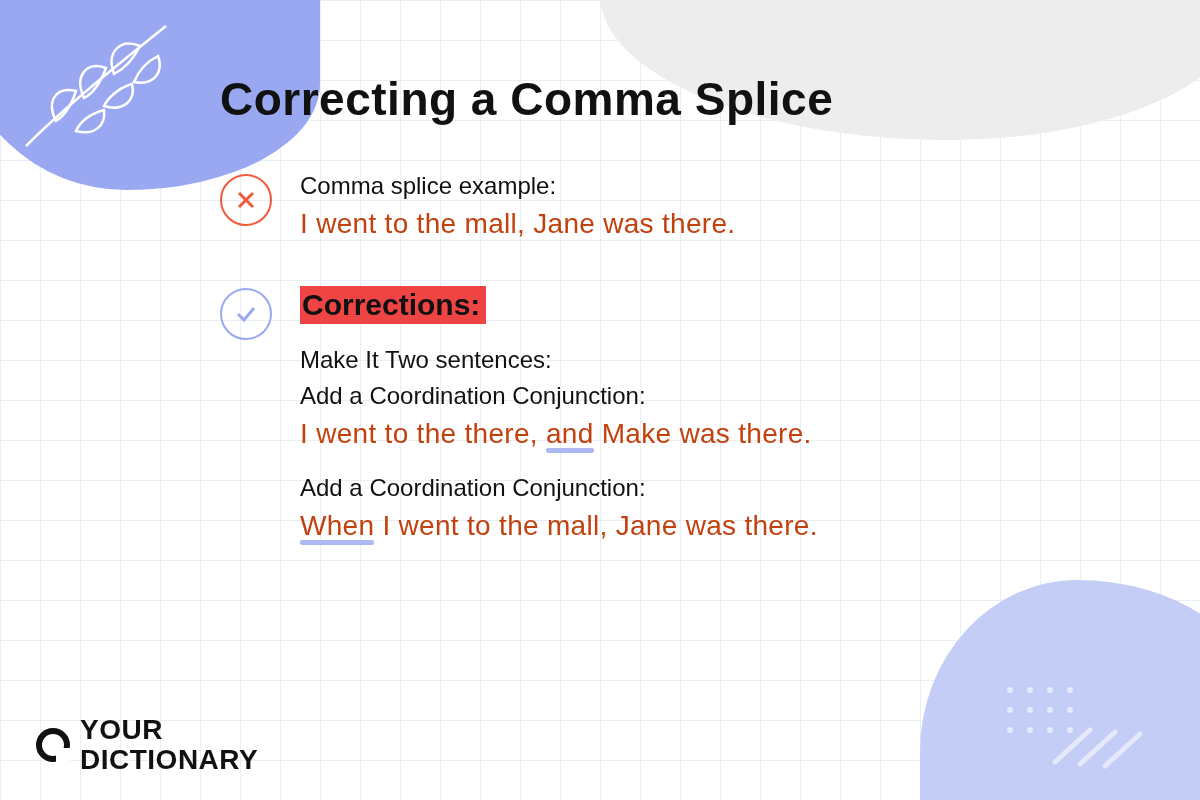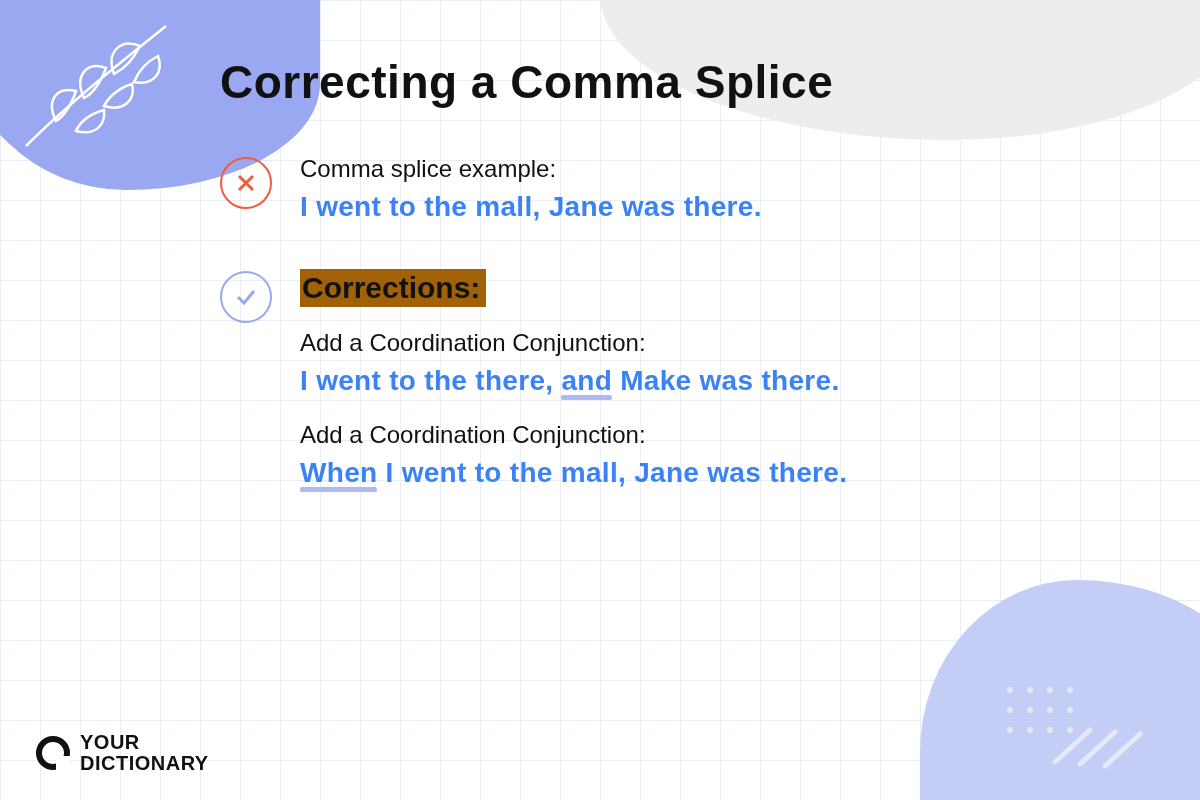--- a/index.html
+++ b/index.html
@@ -49,21 +49,21 @@
     top: 6px; left: 6px;
     z-index: 2;
     stroke: #ffffff; fill: none; stroke-width: 2.5;
   }
   .dots, .lines-deco {
     position: absolute;
     z-index: 2;
   }
   .content {
     position: absolute;
-    top: 55px; left: 220px;
+    top: 72px; left: 220px;
     z-index: 3;
     width: 900px;
   }
   h1 {
     font-size: 46px;
     font-weight: 600;
     letter-spacing: 0.5px;
     color: #111;
     margin-bottom: 46px;
   }
@@ -87,30 +87,30 @@
   .icon-circle svg { width: 24px; height: 24px; stroke-width: 3; }
   .block { flex: 1; }
   .label {
     font-size: 24px;
     font-weight: 500;
     color: #111;
     margin-bottom: 8px;
   }
   .example {
     font-size: 28px;
-    font-weight: 700;
-    color: #3b82f6;
+    font-weight: 400;
+    color: #c2410c;
     letter-spacing: 0.3px;
     margin-bottom: 24px;
   }
   .corrections-head {
     font-size: 30px;
     font-weight: 600;
     color: #111;
-    background: #a16207;
+    background: #ef4444;
     display: inline-block;
     padding: 2px 6px 2px 2px;
     margin-bottom: 22px;
   }
   .underline-word {
     position: relative;
   }
   .underline-word::after {
     content: "";
     position: absolute;
@@ -134,21 +134,21 @@
     position: relative;
   }
   .logo-circle::after {
     content: "";
     position: absolute;
     right: -6px; bottom: -6px;
     width: 14px; height: 14px;
     background: #fff;
   }
   .logo-text {
-    font-size: 20px;
+    font-size: 28px;
     font-weight: 600;
     line-height: 1.05;
     letter-spacing: 0.5px;
     color: #111;
   }
 </style>
 </head>
 <body>
 
 <div class="grid-bg"></div>
@@ -208,20 +208,21 @@
 
   <div class="row">
     <div class="icon-circle icon-right">
       <svg viewBox="0 0 24 24" fill="none" stroke="currentColor">
           <path d="M4 12 L10 18 L20 6"></path>
         </svg>
     </div>
     <div class="block">
       <div class="corrections-head">Corrections:</div>
 
+      <div class="label">Make It Two sentences:</div>
 
       <div class="label">Add a Coordination Conjunction:</div>
       <div class="example"><span>I went to the there, </span><span class="underline-word">and</span><span> Make was there.</span></div>
 
       <div class="label">Add a Coordination Conjunction:</div>
       <div class="example"><span class="underline-word">When</span><span> I went to the mall, Jane was there.</span></div>
     </div>
   </div>
 </div>
 

